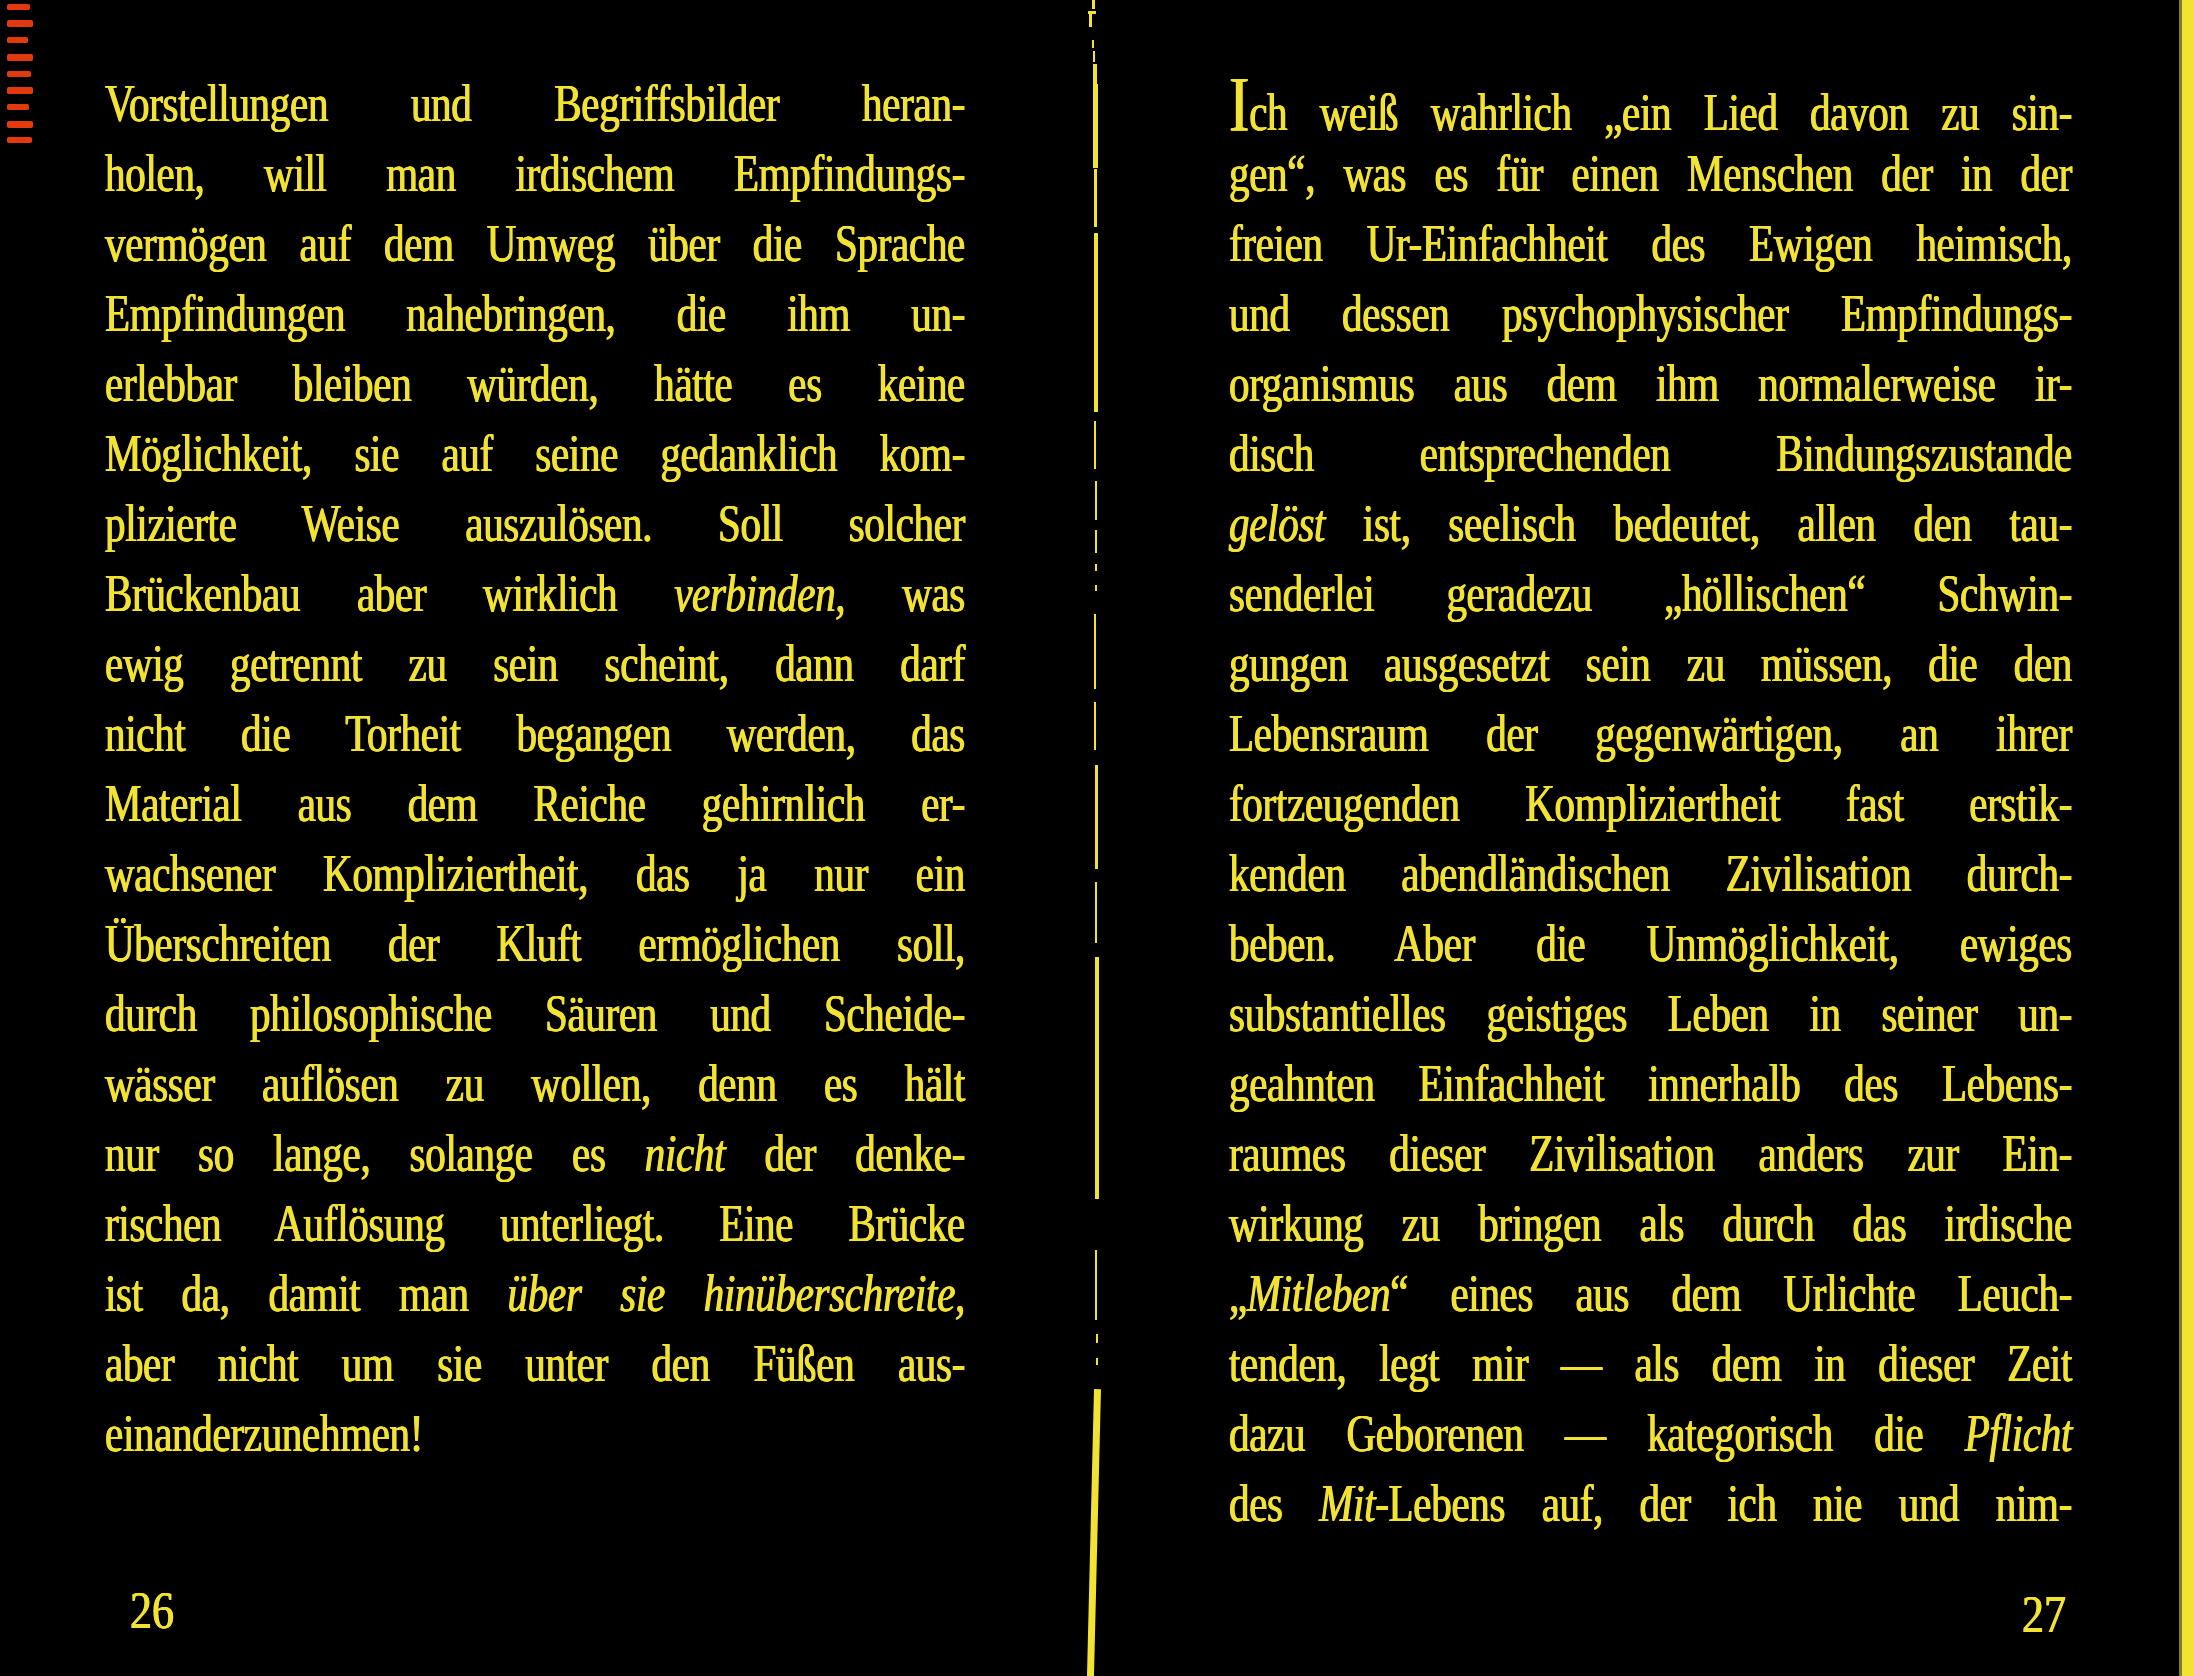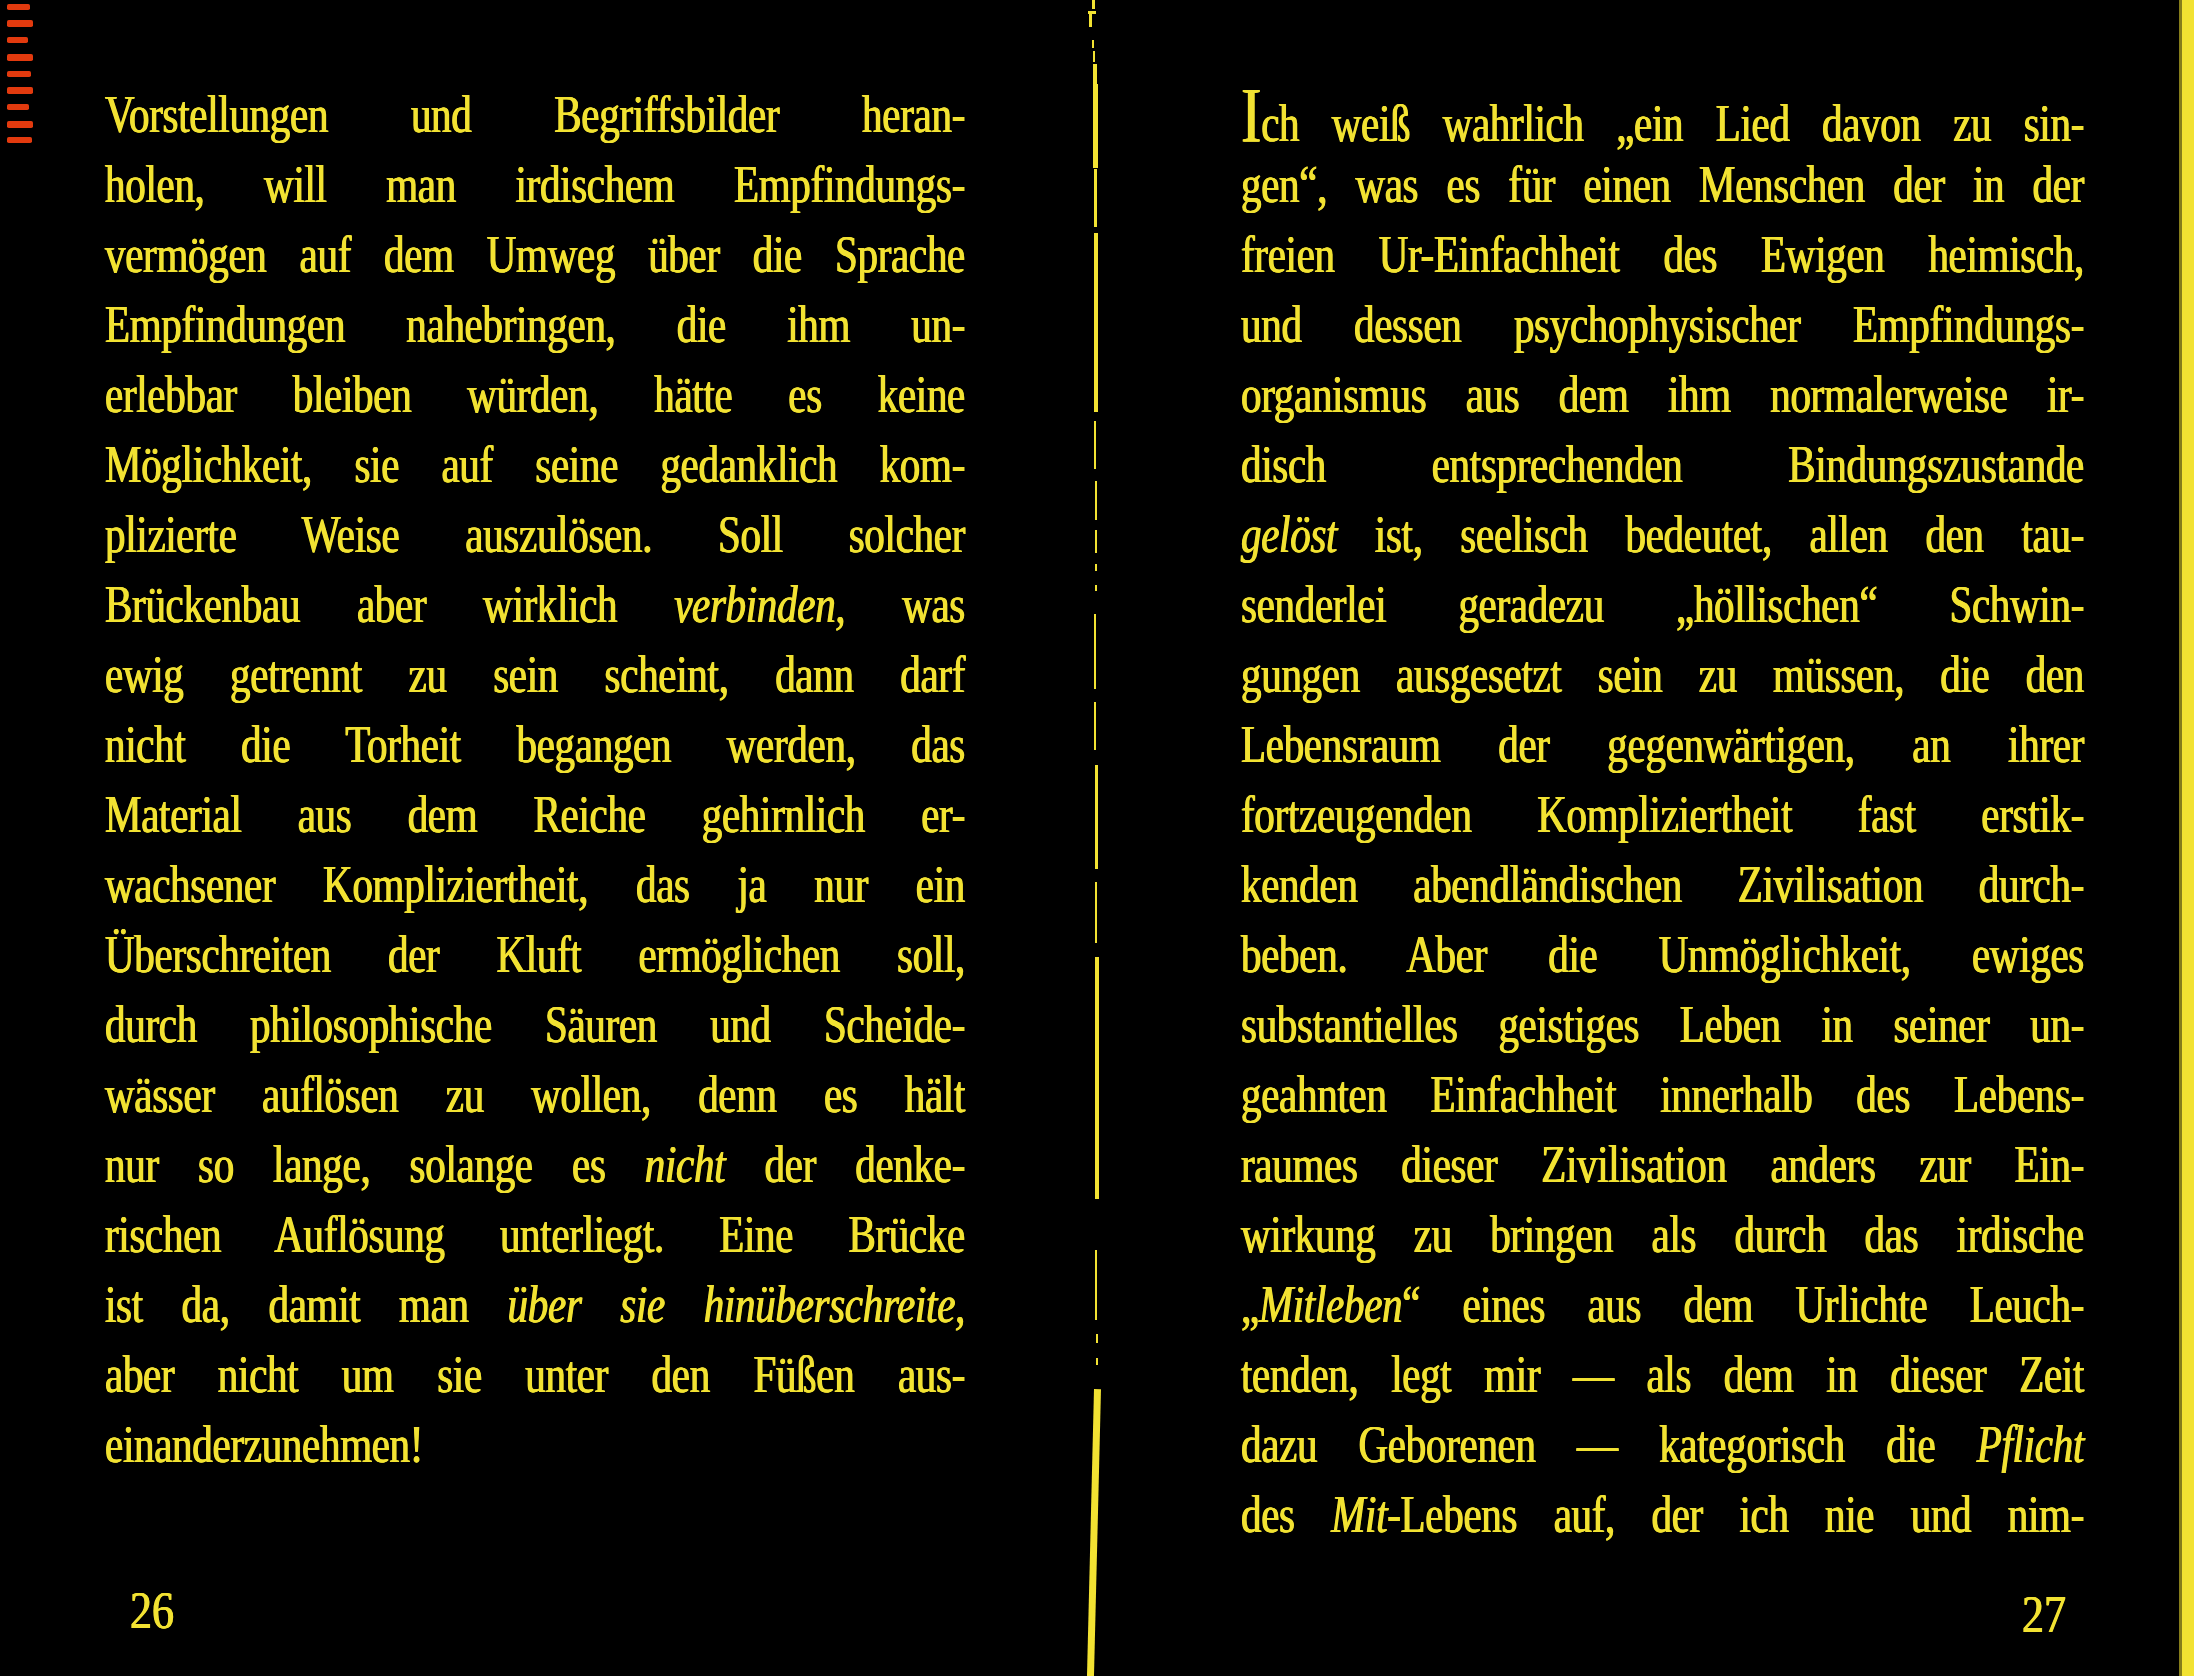--- a/index.html
+++ b/index.html
@@ -6,23 +6,23 @@
     --bg:#000000;
     --ink:#f2e232;
     --red:#e23a0e;
   }
   html,body{margin:0;padding:0;background:var(--bg);}
   body{
     width:2195px;height:1677px;position:relative;overflow:hidden;
     font-family:"Liberation Serif","DejaVu Serif",serif;
     color:var(--ink);
   }
-  .page{position:absolute;top:79px;}
+  .page{position:absolute;top:68px;}
   .page-left{left:105px;width:860px;}
-  .page-right{left:1229px;width:843px;margin-left:12px;}
+  .page-right{left:1229px;width:843px;}
   .line{
     height:70px;line-height:70px;
     font-size:41px;
     letter-spacing:-0.3px;
     text-align:justify;
     -moz-text-align-last:justify;
     text-align-last:justify;
     white-space:nowrap;
     transform:scaleY(1.27);
     text-shadow:0.5px 0 0 currentColor,-0.5px 0 0 currentColor;

